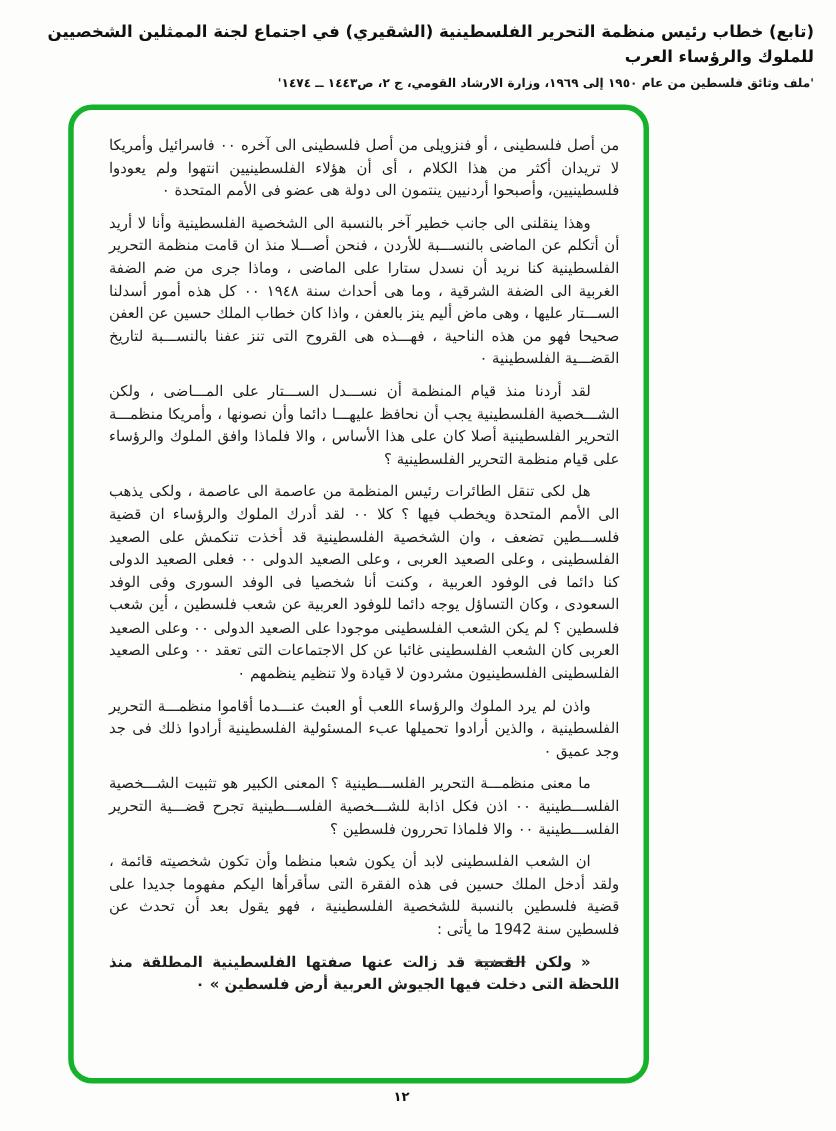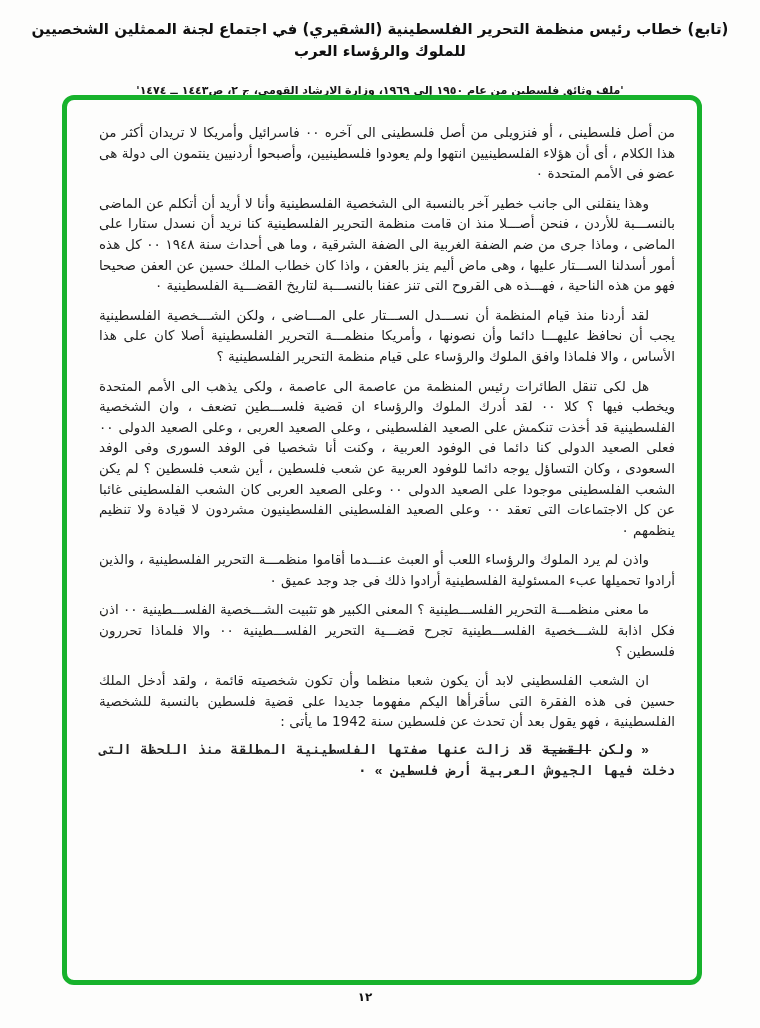--- a/index.html
+++ b/index.html
@@ -9,56 +9,56 @@
     width: 760px; height: 1028px;
     background: #fdfdfc;
     font-family: "DejaVu Sans", sans-serif;
     color: #1b1b1b;
     direction: rtl;
     overflow: hidden;
   }
   .header {
     position: absolute;
     top: 18px; left: 20px; right: 20px;
-    text-align: center;
+    text-align: right;
   }
   .header-title {
     font-size: 15px;
     font-weight: bold;
     color: #101010;
     line-height: 22px;
     letter-spacing: 0.2px;
   }
   .header-citation {
-    margin-top: 22px;
+    margin-top: 7px;
     font-size: 11px;
     font-weight: bold;
     color: #161616;
   }
   .frame {
     position: absolute;
     left: 62px; top: 95px;
-    width: 640px; height: 890px;
+    width: 528px; height: 890px;
     border: 5px solid #17b22c;
-    border-radius: 12px;
+    border-radius: 22px;
     padding: 22px 22px 10px 32px;
     background: transparent;
   }
   .body-text {
     font-size: 13.5px;
     line-height: 20.6px;
     text-align: justify;
     color: #1e1e1e;
   }
   .body-text p {
     margin: 0 0 9px 0;
     text-indent: 26px;
   }
   .body-text p.no-indent { text-indent: 0; }
-  .bold { font-weight: bold; font-family: Liberation Mono, monospace; }
+  .bold { font-weight: bold; }
   .struck { text-decoration: line-through; }
   .page-number {
     position: absolute;
     bottom: 24px;
     left: 0; right: 30px;
     text-align: center;
     font-size: 12px;
     font-weight: bold;
     color: #111;
     letter-spacing: 3px;

